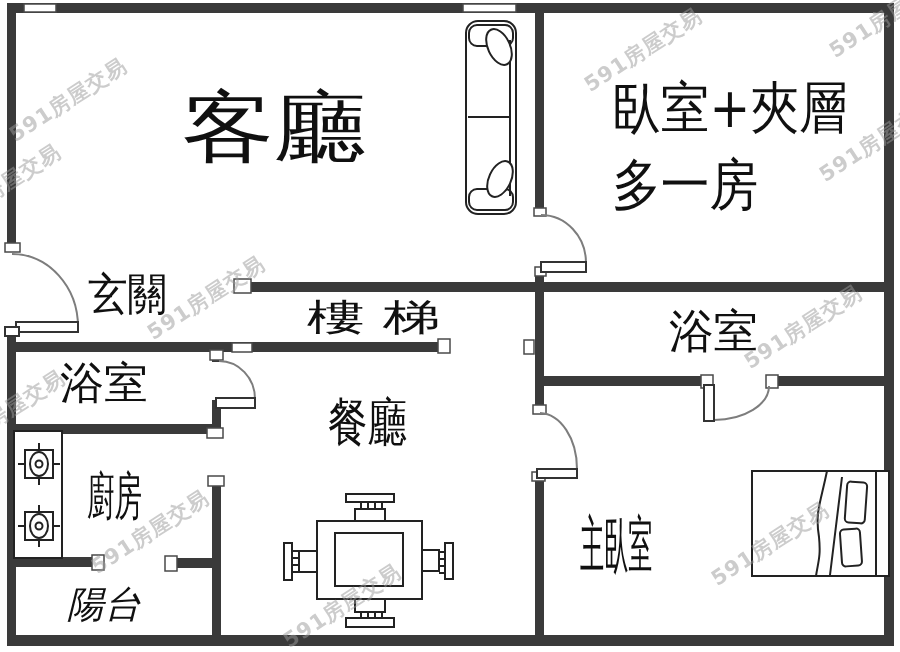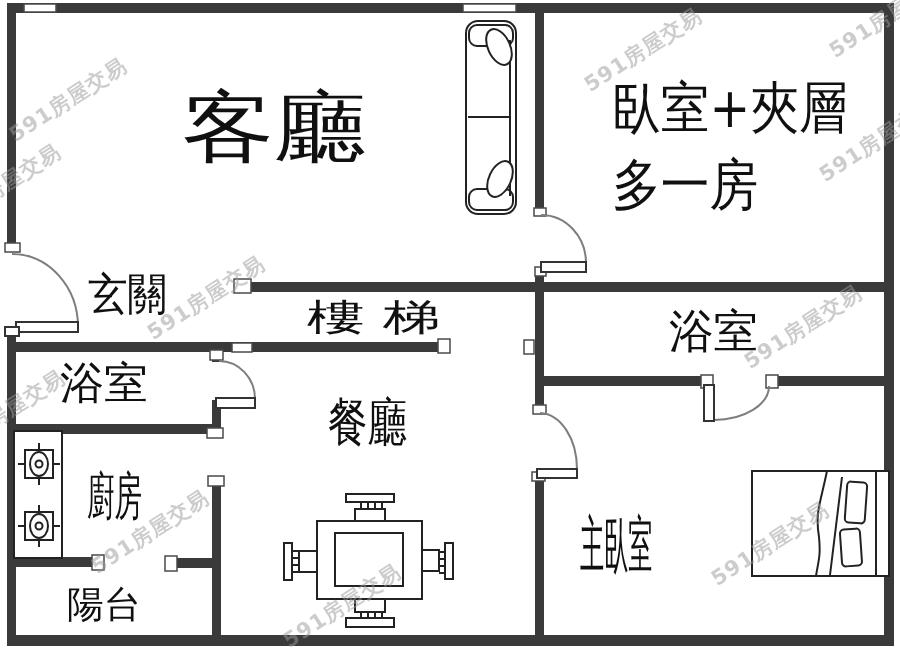--- a/index.html
+++ b/index.html
@@ -26,21 +26,21 @@
   }
   .l-living {left:182px;top:88px;font-size:78px;transform:scaleX(1.18);}
   .l-bed1   {left:612px;top:80px;font-size:56px;transform:scaleX(0.87);}
   .l-bed2   {left:612px;top:157px;font-size:56px;transform:scaleX(0.87);}
   .l-entry  {left:88px;top:272px;font-size:44px;transform:scaleX(0.90);}
   .l-stairs {left:307px;top:299px;font-size:37px;letter-spacing:12px;transform:scaleX(1.55);}
   .l-bath1  {left:60px;top:361px;font-size:44px;}
   .l-bath2  {left:669px;top:308px;font-size:46px;transform:scaleX(0.97);}
   .l-dining {left:328px;top:396px;font-size:52px;transform:scaleX(0.76);}
   .l-kitchen{left:87px;top:470px;font-size:52px;transform:scaleX(0.53);}
-  .l-balcony{left:67px;top:586px;font-size:37px;}
+  .l-balcony{left:67px;top:586px;font-size:37px;font-style:italic;}
   .l-master {left:580px;top:514px;font-size:62px;transform:scaleX(0.39);}
   .wm{
     position:absolute;font-size:21px;color:var(--wm);opacity:.5;
     white-space:nowrap;letter-spacing:1px;font-weight:600;
     transform:translate(-50%,-50%) rotate(-33deg);pointer-events:none;
   }
 </style>
 </head>
 <body>
 

